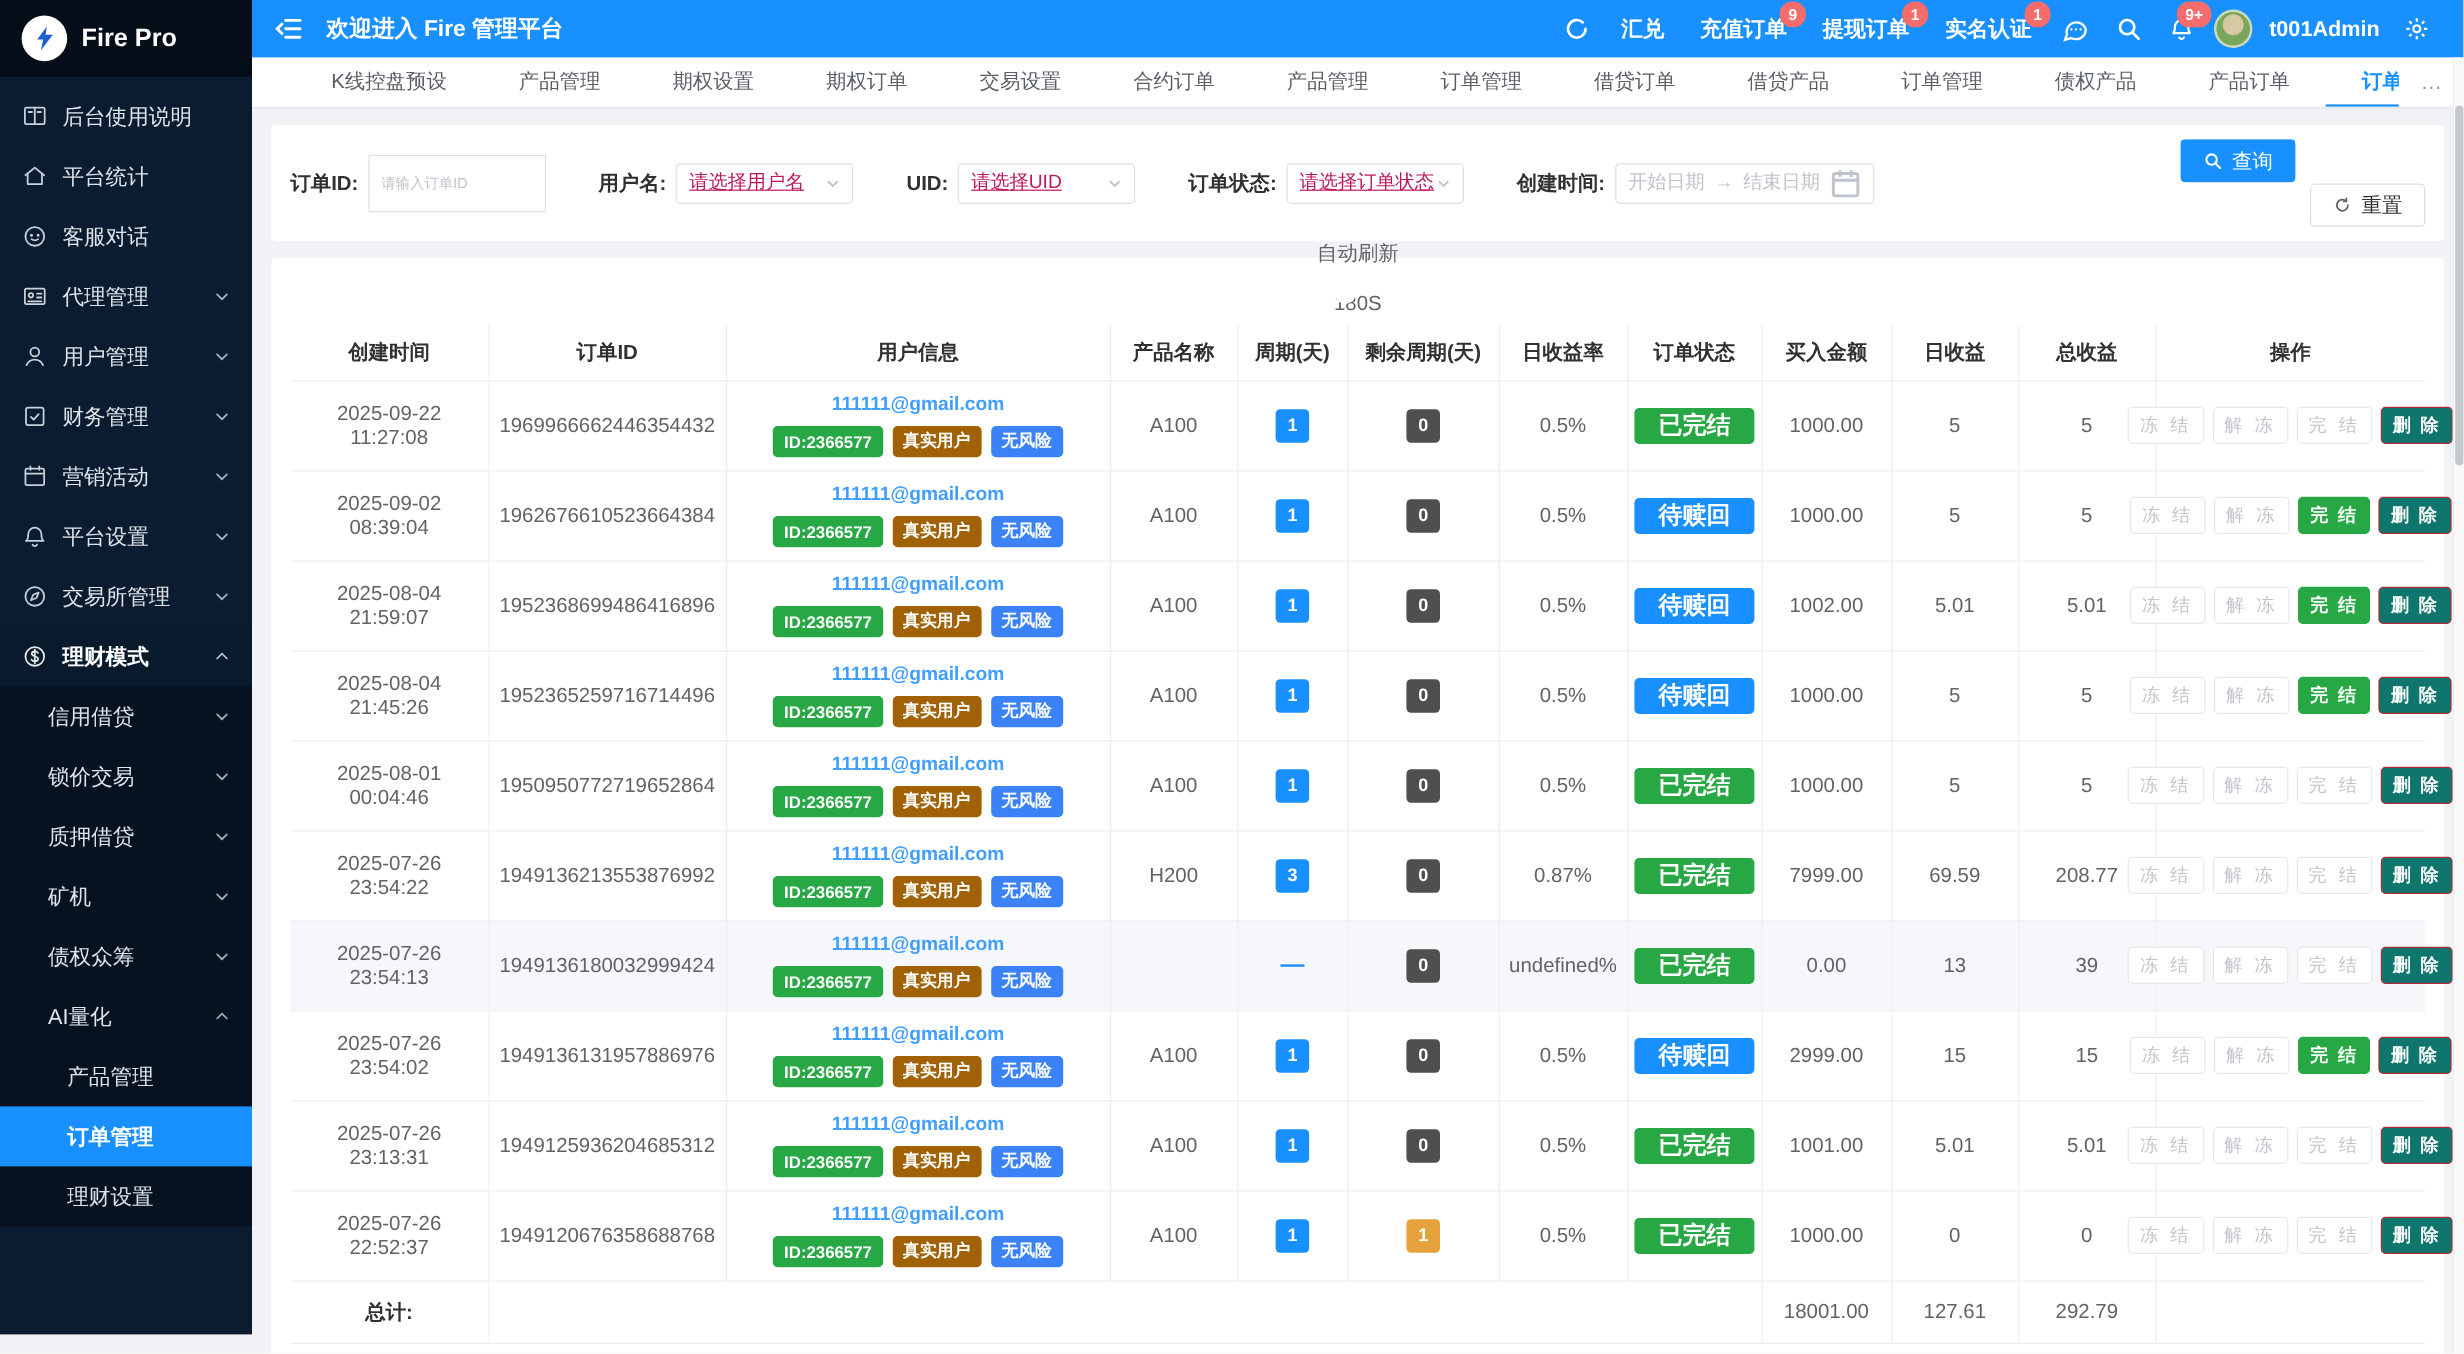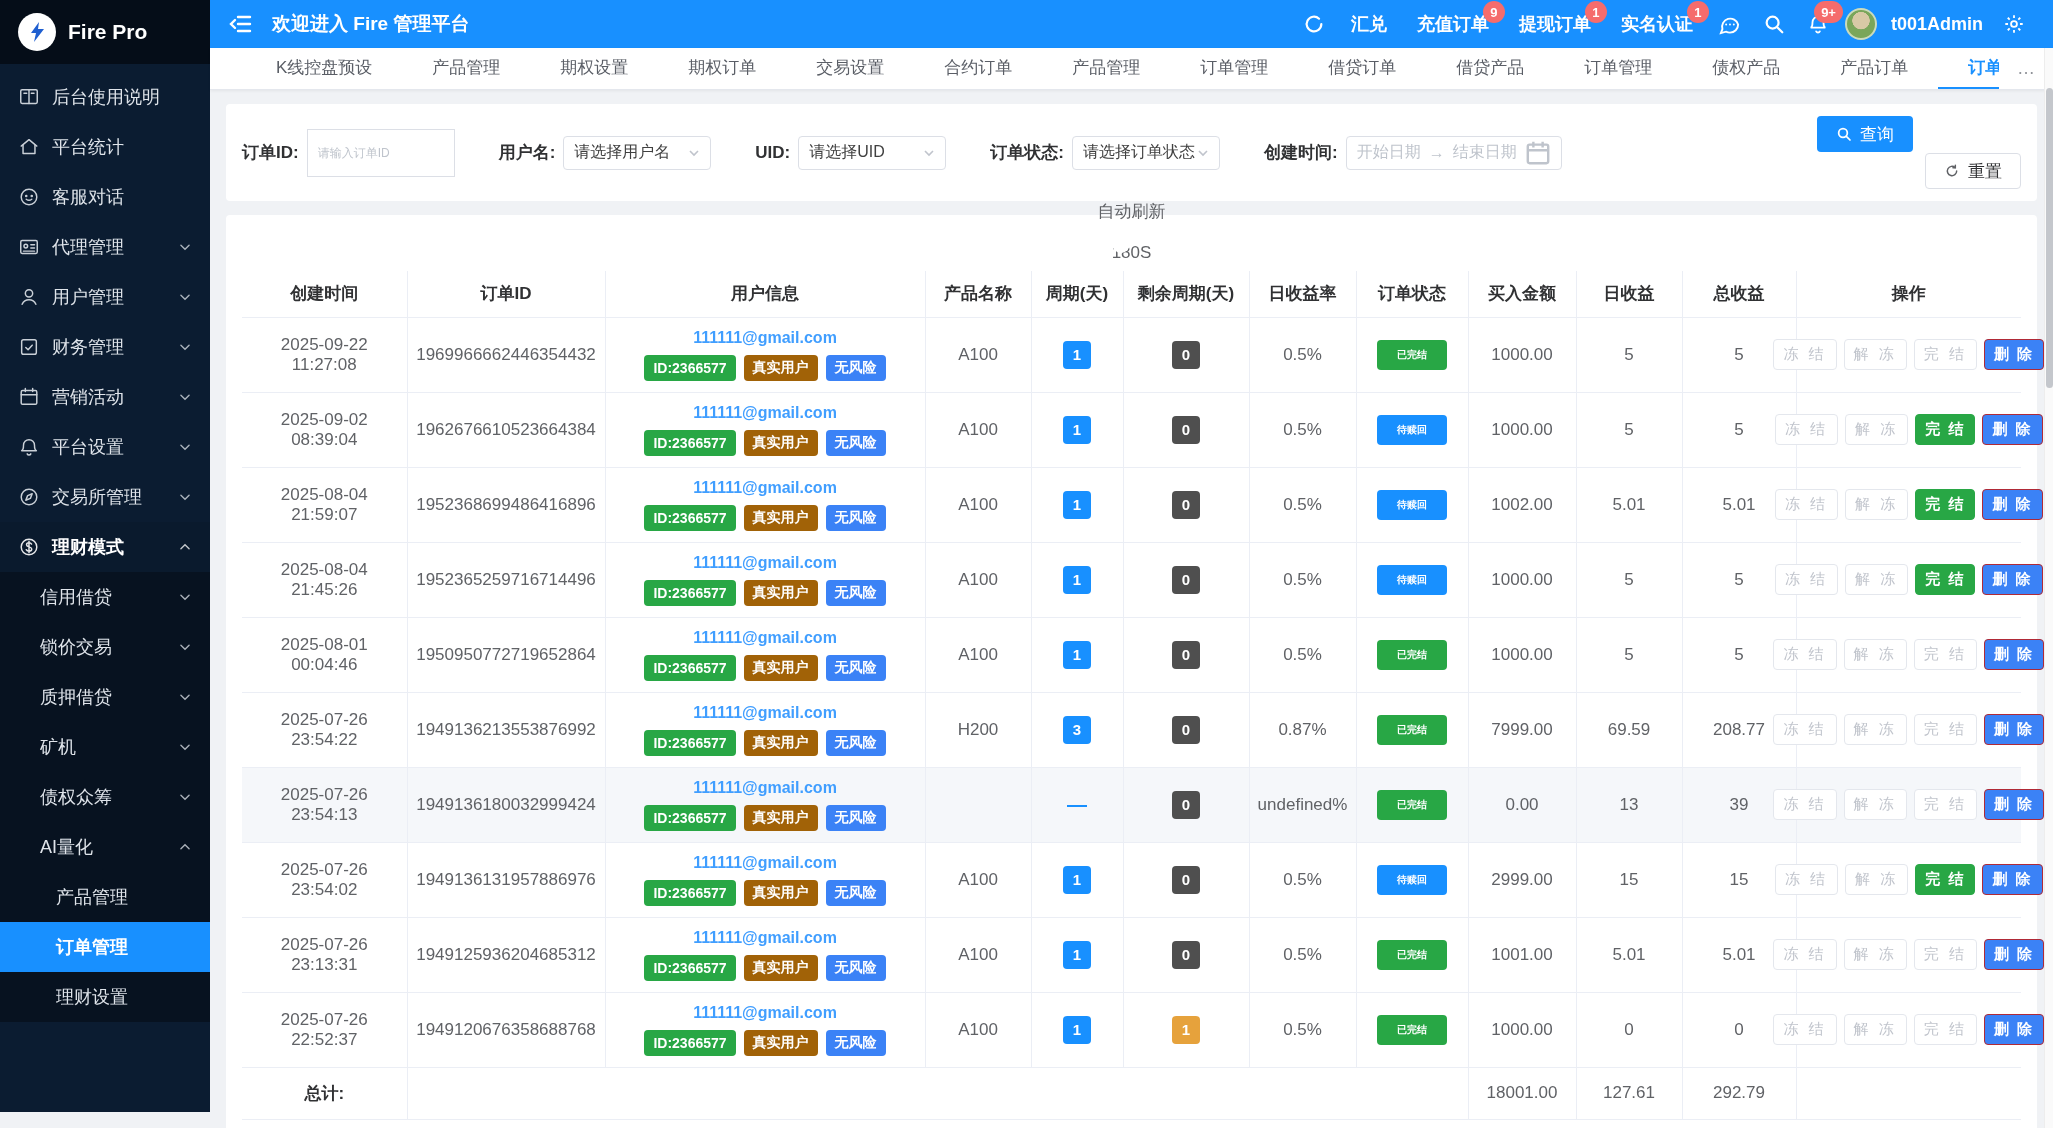--- a/index.html
+++ b/index.html
@@ -47,21 +47,21 @@
 
   
   .content { flex:1; padding:14px 16px 0 16px; overflow:hidden; }
 
   .filter-card { background:#ffffff; border-radius:4px; padding:12px 16px; display:flex; align-items:center; gap:0; margin-bottom:14px; }
   .f-group { display:flex; align-items:center; margin-right:44px; }
   .f-label { font-size:17px; font-weight:bold; color:#303133; margin-right:8px; white-space:nowrap; }
   .f-input { height:48px; border:1px solid #dcdfe6; border-radius:0; background:#fff; font-size:12px; color:#606266; padding:0 10px; outline:none; width:148px; }
   .f-input::placeholder { color:#bfc4cc; }
   .f-select { height:34px; width:148px; border:1px solid #dcdfe6; border-radius:4px; background:#fff; display:flex; align-items:center; padding:0 10px; cursor:pointer; }
-  .f-select .ph { flex:1; font-size:16px; color:#404040; white-space:nowrap; overflow:hidden; }
+  .f-select .ph { flex:1; font-size:16px; color:#be185d; white-space:nowrap; overflow:hidden;text-decoration:underline; }
   .f-select .dchev { width:12px; height:12px; color:#c0c4cc; flex:none; }
   .f-date { height:34px; width:216px; border:1px solid #dcdfe6; border-radius:4px; background:#fff; display:flex; align-items:center; padding:0 10px; gap:8px; cursor:pointer; font-size:16px; color:#bfc4cc; }
   .f-date .dph { white-space:nowrap; }
   .f-actions { margin-left:auto; display:flex; gap:12px; }
   .btn { height:36px; border-radius:4px; font-size:17px; display:flex; align-items:center; gap:8px; padding:0 18px; cursor:pointer; border:1px solid transparent; }
   .btn-primary { background:#1890ff; color:#ffffff; }
   .btn-plain { background:#ffffff; color:#303133; border-color:#dcdfe6;margin-top:37px; }
   .bicon { width:16px; height:16px; }
 
   .table-card { background:#ffffff; border-radius:4px; padding:12px 16px 10px 16px; }
@@ -79,26 +79,26 @@
   .tagrow { display:flex; justify-content:center; gap:8px; }
   .tag { display:inline-flex; align-items:center; height:26px; padding:0 9px; border-radius:4px; color:#ffffff; font-size:14px; font-weight:bold; white-space:nowrap; }
   .tag-green { background:#28a745; }
   .tag-blue { background:#a16207; }
   .tag-dark { background:#3b82f6; }
   .numbox { display:inline-flex; align-items:center; justify-content:center; min-width:28px; height:28px; padding:0 6px; border-radius:4px; color:#ffffff; font-size:15px; font-weight:bold; }
   .nb-blue { background:#1890ff; } .nb-dark { background:#4f4f4f; } .nb-orange { background:#e6a23c; }
   .dash { color:#1890ff; font-weight:bold; font-size:20px; }
   .rate { color:#e6a23c; }
   .amount { color:#e6a23c; }
-  .status { display:inline-flex; align-items:center; height:30px; padding:0 20px; border-radius:4px; color:#fff; font-size:10px; font-weight:bold; }
+  .status { display:inline-flex; align-items:center; height:30px; padding:0 20px; border-radius:4px; color:#fff; font-size:20px; font-weight:bold; }
   .st-green { background:#28a745; } .st-blue { background:#1890ff; }
   .act-wrap { display:flex; gap:7px; justify-content:center; }
   .abtn { height:31px; padding:0 9px; border-radius:4px; font-size:15px; letter-spacing:3px; display:flex; align-items:center; cursor:pointer; border:1px solid #e4e7ed; background:#fff; color:#c0c4cc; white-space:nowrap; }
   .abtn.enabled-green { background:#28a745; border-color:#28a745; color:#fff; font-weight:bold; letter-spacing:2px; }
-  .abtn.danger { background:#3b82f6; border-color:#b02a37; color:#fff; font-weight:bold; letter-spacing:2px; }
+  .abtn.danger { background:#0f766e; border-color:#b02a37; color:#fff; font-weight:bold; letter-spacing:2px; }
   .orders tfoot td { height:52px; font-size:17px; color:#606266; border-bottom:1px solid #ebeef5; }
   .orders tfoot .total-label { font-weight:bold; color:#303133; }
 
   .pager { display:flex; justify-content:flex-end; align-items:center; gap:10px; padding:16px 4px 8px 0; }
   .pager-total { font-size:17px; color:#606266; }
   .page-num { min-width:32px; height:32px; border-radius:4px; background:#1890ff; color:#fff; font-size:16px; font-weight:bold; display:flex; align-items:center; justify-content:center; cursor:pointer; }
   .page-size { height:32px; border:1px solid #dcdfe6; border-radius:4px; display:flex; align-items:center; gap:8px; padding:0 10px; font-size:16px; color:#606266; cursor:pointer; background:#fff; }
   .page-size .dchev { width:12px; height:12px; color:#c0c4cc; }
 
   

